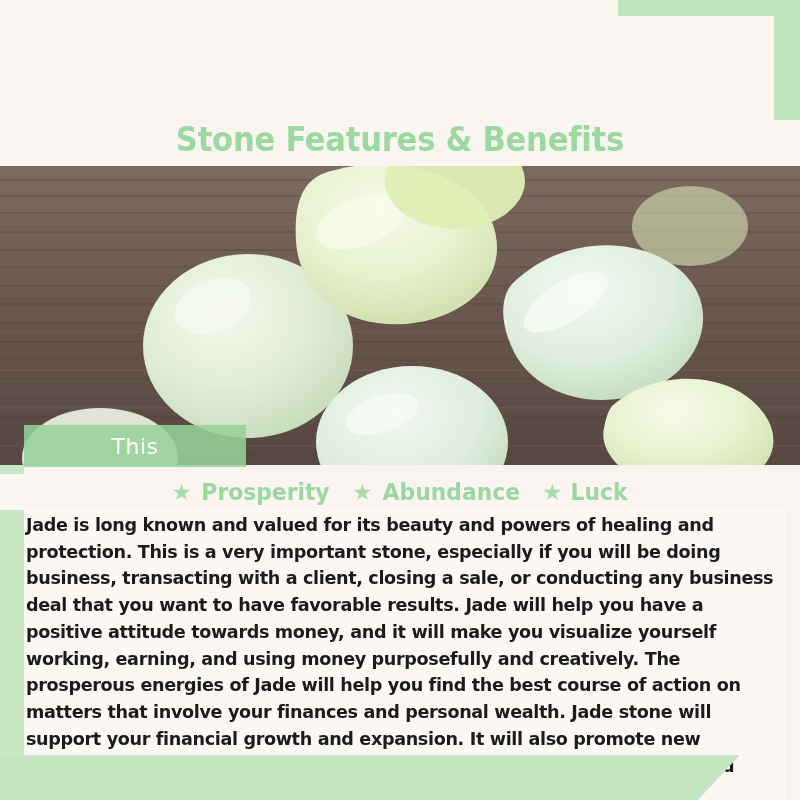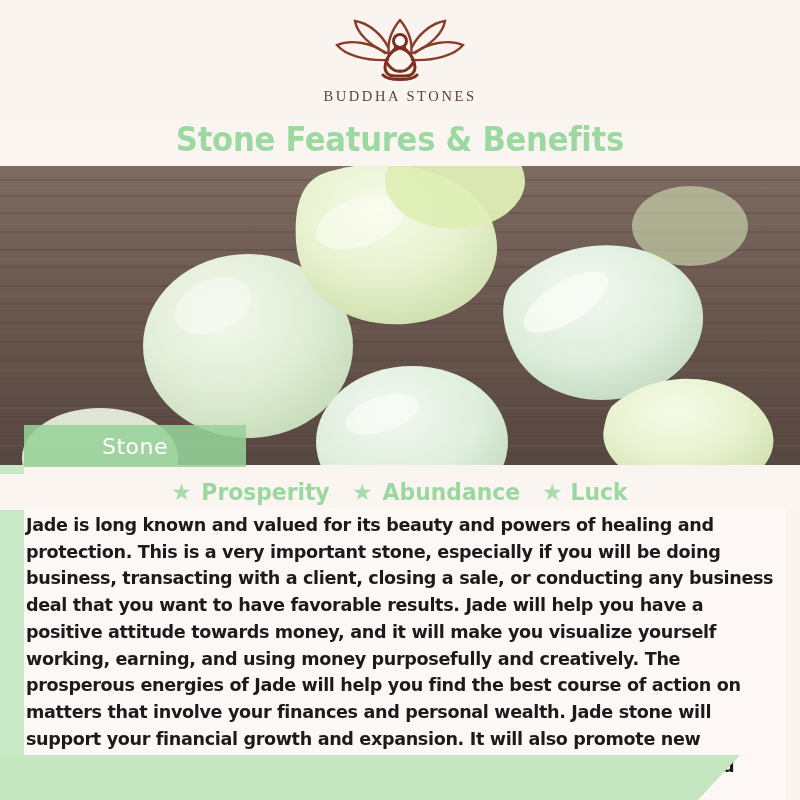--- a/index.html
+++ b/index.html
@@ -159,47 +159,20 @@
 </style>
 </head>
 <body>
 
 <div class="poster">
 
   <div class="frame-top-right"></div>
   <div class="frame-right"></div>
   <div class="frame-left"></div>
 
-  <div class="header">
-    <span class="logo-mark">
-      <svg viewBox="0 0 150 68" xmlns="http://www.w3.org/2000/svg">
-        <g fill="none" stroke="#8c3b28" stroke-width="2.4" stroke-linecap="round">
-
-          <path d="M63 45 C 40 46, 20 40, 12 30 C 26 24, 48 28, 60 38"></path>
-          <path d="M62 38 C 44 30, 32 18, 30 6 C 44 8, 57 20, 63 32"></path>
-
-          <path d="M87 45 C 110 46, 130 40, 138 30 C 124 24, 102 28, 90 38"></path>
-          <path d="M88 38 C 106 30, 118 18, 120 6 C 106 8, 93 20, 87 32"></path>
-
-          <path d="M75 5 C 66 16, 62 28, 64 40 C 70 34, 75 28, 75 20 C 75 28, 80 34, 86 40 C 88 28, 84 16, 75 5"></path>
-        </g>
-        <g fill="none" stroke="#7e2f20" stroke-width="3" stroke-linecap="round" stroke-linejoin="round">
-
-          <circle cx="75" cy="26" r="6.5" fill="#fdf8f5"></circle>
-
-          <path d="M75 33 C 66 35, 61 43, 60 52 C 60 58, 64 61, 70 61 L 80 61 C 86 61, 90 58, 90 52 C 89 43, 84 35, 75 33"></path>
-
-          <path d="M62 48 C 66 55, 72 57, 75 56 C 78 57, 84 55, 88 48"></path>
-
-          <path d="M58 60 C 63 66, 87 66, 92 60"></path>
-        </g>
-      </svg>
-    </span>
-    <span class="brand-name">BUDDHA STONES</span>
-  </div>
 
   <div class="title-banner">
     <span class="title-text">Stone Features &amp; Benefits</span>
   </div>
 
   <div class="photo">
     <svg viewBox="0 0 800 299" xmlns="http://www.w3.org/2000/svg">
       <defs>
         <linearGradient id="wood" x1="0" y1="0" x2="0" y2="1">
           <stop offset="0%" stop-color="#7d6a61"></stop>
@@ -268,21 +241,21 @@
 
       <ellipse cx="412" cy="276" rx="96" ry="76" fill="url(#j3)"></ellipse>
       <ellipse cx="382" cy="248" rx="38" ry="18" fill="#fbfdfa" opacity="0.6" transform="rotate(-18 382 248)"></ellipse>
 
       <ellipse cx="100" cy="292" rx="78" ry="50" fill="#eef5e6" opacity="0.9"></ellipse>
       <ellipse cx="690" cy="60" rx="58" ry="40" fill="#dfeec0" opacity="0.55"></ellipse>
     </svg>
   </div>
 
   <div class="stone-band">
-    <span class="stone-name">Stone</span>
+    <span class="stone-name">This</span>
   </div>
 
   <div class="benefits">
     <span class="benefit">
       <span class="benefit-star">★</span>
       <span class="benefit-label">Prosperity</span>
     </span>
     <span class="benefit">
       <span class="benefit-star">★</span>
       <span class="benefit-label">Abundance</span>

